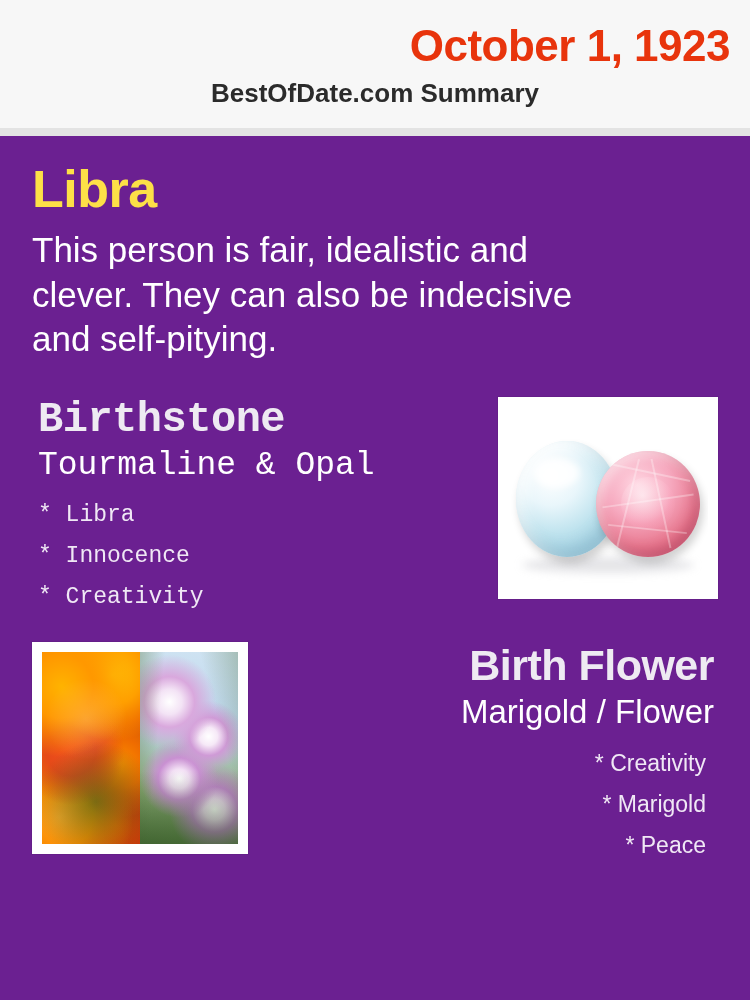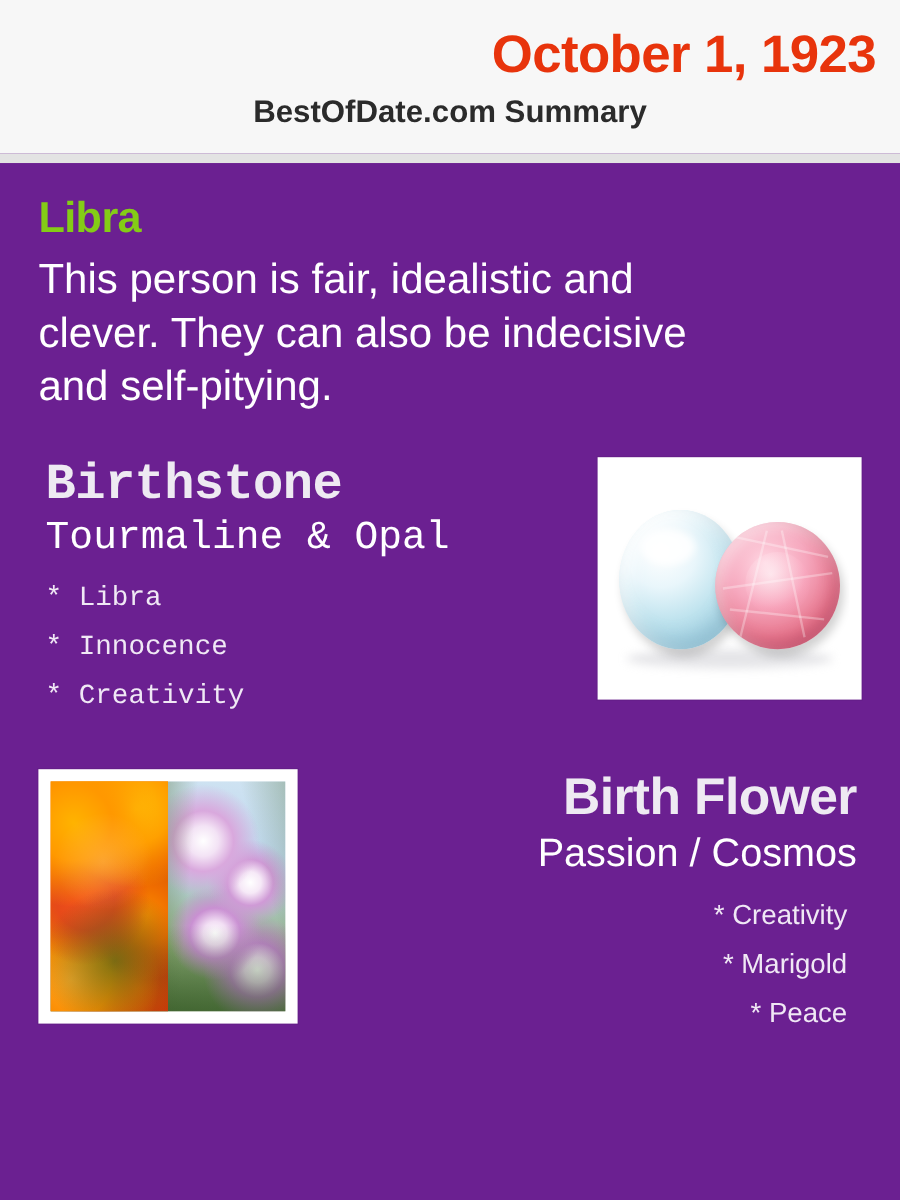--- a/index.html
+++ b/index.html
@@ -61,22 +61,22 @@
 
   
   .content {
     flex: 1;
     background: #6b2091;
     padding: 26px 32px 0 32px;
     position: relative;
   }
 
   .sign-name {
-    color: #84cc16;
-    font-size: 36px;
+    color: #fde047;
+    font-size: 52px;
     font-weight: bold;
     line-height: 1.05;
     letter-spacing: -0.5px;
   }
 
   .sign-desc {
     color: #ffffff;
     font-size: 35px;
     line-height: 1.27;
     margin-top: 12px;
@@ -202,21 +202,21 @@
     bottom: 16px;
     width: 172px;
     height: 16px;
     border-radius: 50%;
     background: rgba(180,180,190,0.35);
     filter: blur(4px);
   }
 
   
   .flower-block {
-    margin-top: 40px;
+    margin-top: 24px;
     display: flex;
     align-items: flex-start;
     justify-content: space-between;
   }
 
   .flower-text {
     text-align: right;
     flex: 1;
     padding-right: 4px;
   }
@@ -343,21 +343,21 @@
     <div class="flower-block">
       <div class="photo-frame">
         <div class="flower-photo">
           <div class="flower-half marigold"></div>
           <div class="flower-half cosmos"></div>
         </div>
       </div>
 
       <div class="flower-text">
         <div class="block-title">Birth Flower</div>
-        <div class="block-subtitle">Passion / Cosmos</div>
+        <div class="block-subtitle">Marigold / Flower</div>
         <ul class="trait-list right">
           <li>* Creativity</li>
           <li>* Marigold</li>
           <li>* Peace</li>
         </ul>
       </div>
     </div>
 
   </div>
 </div>

